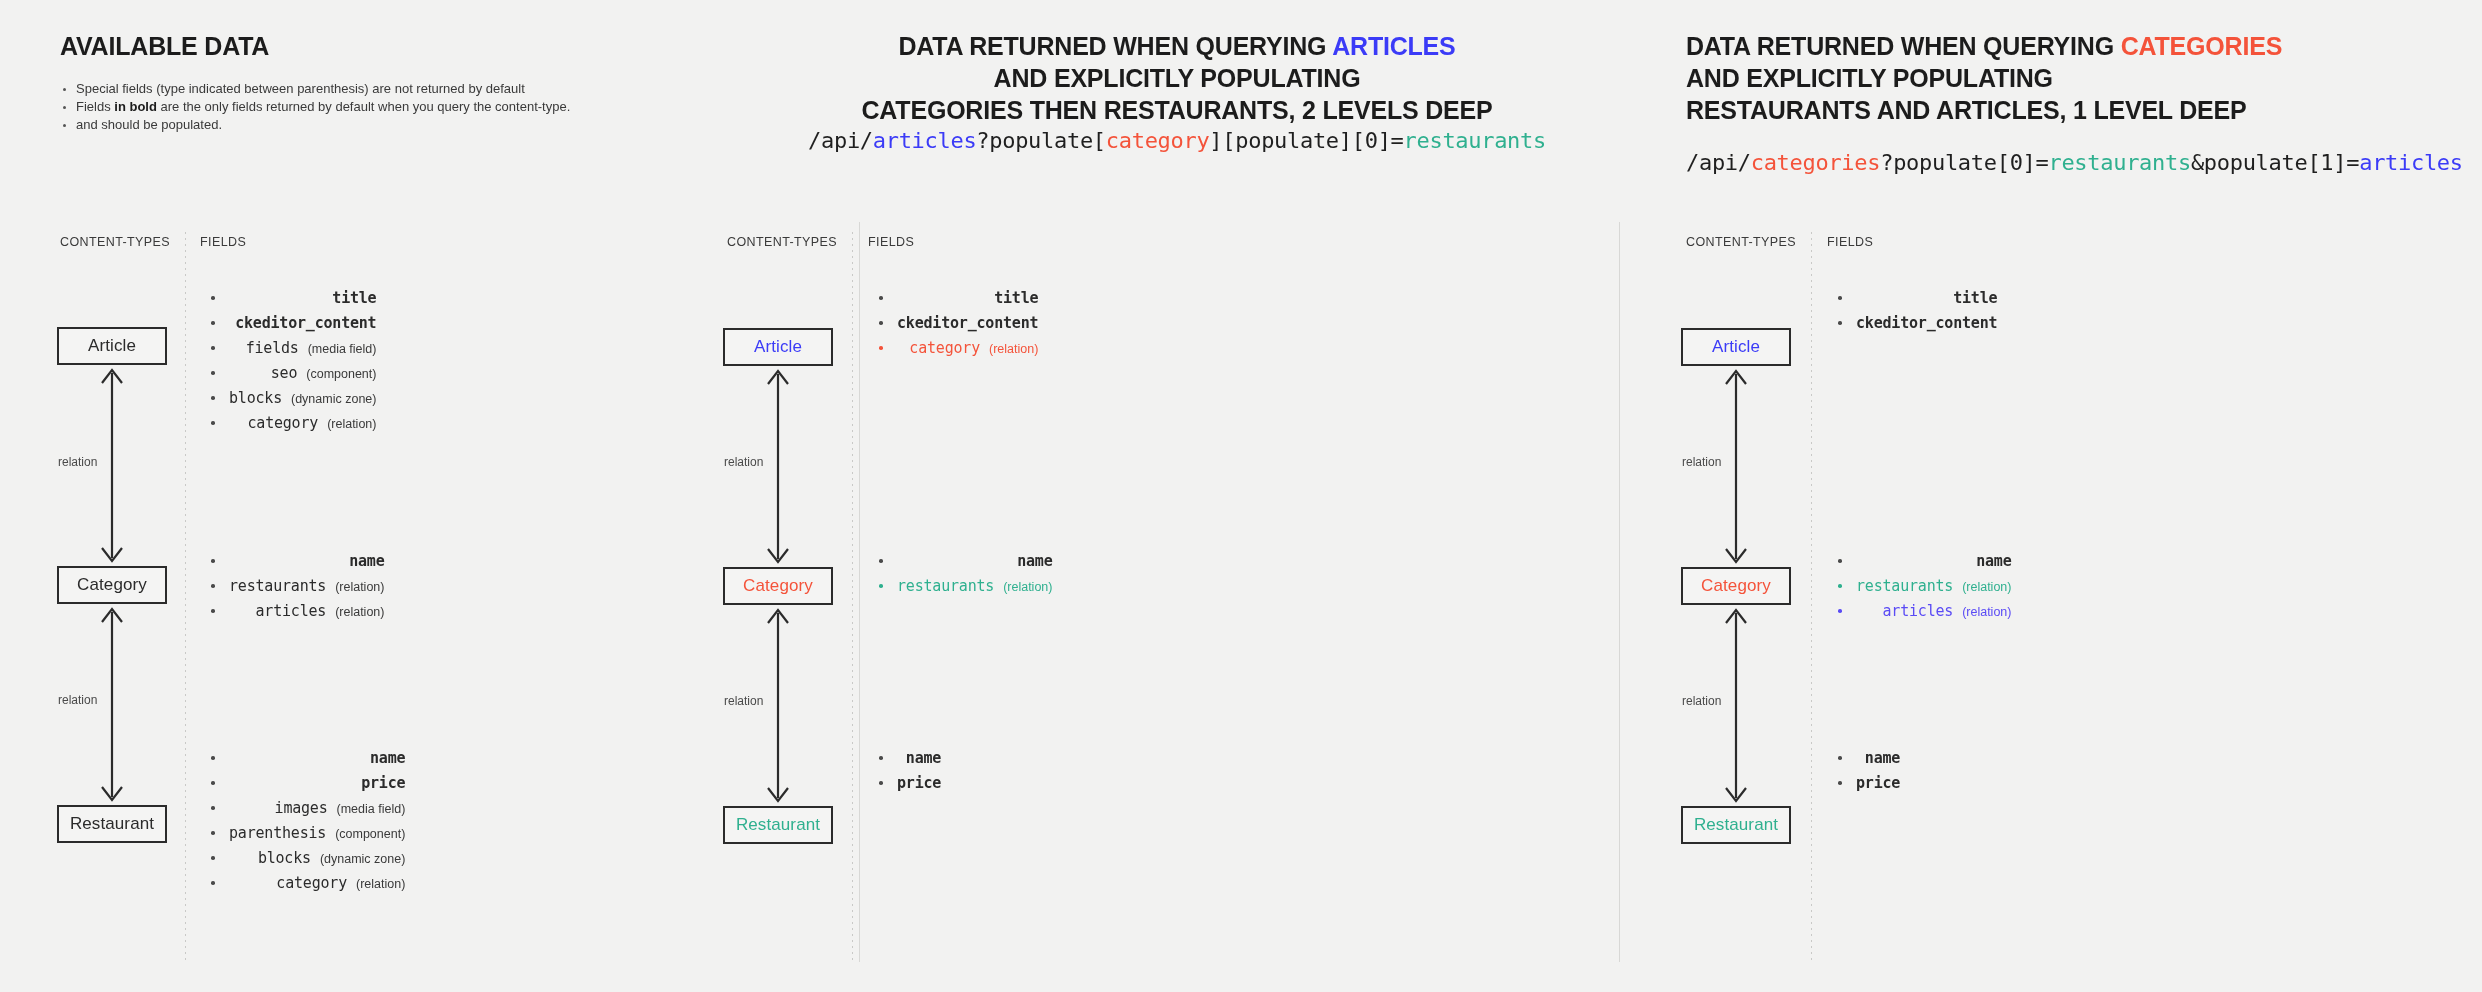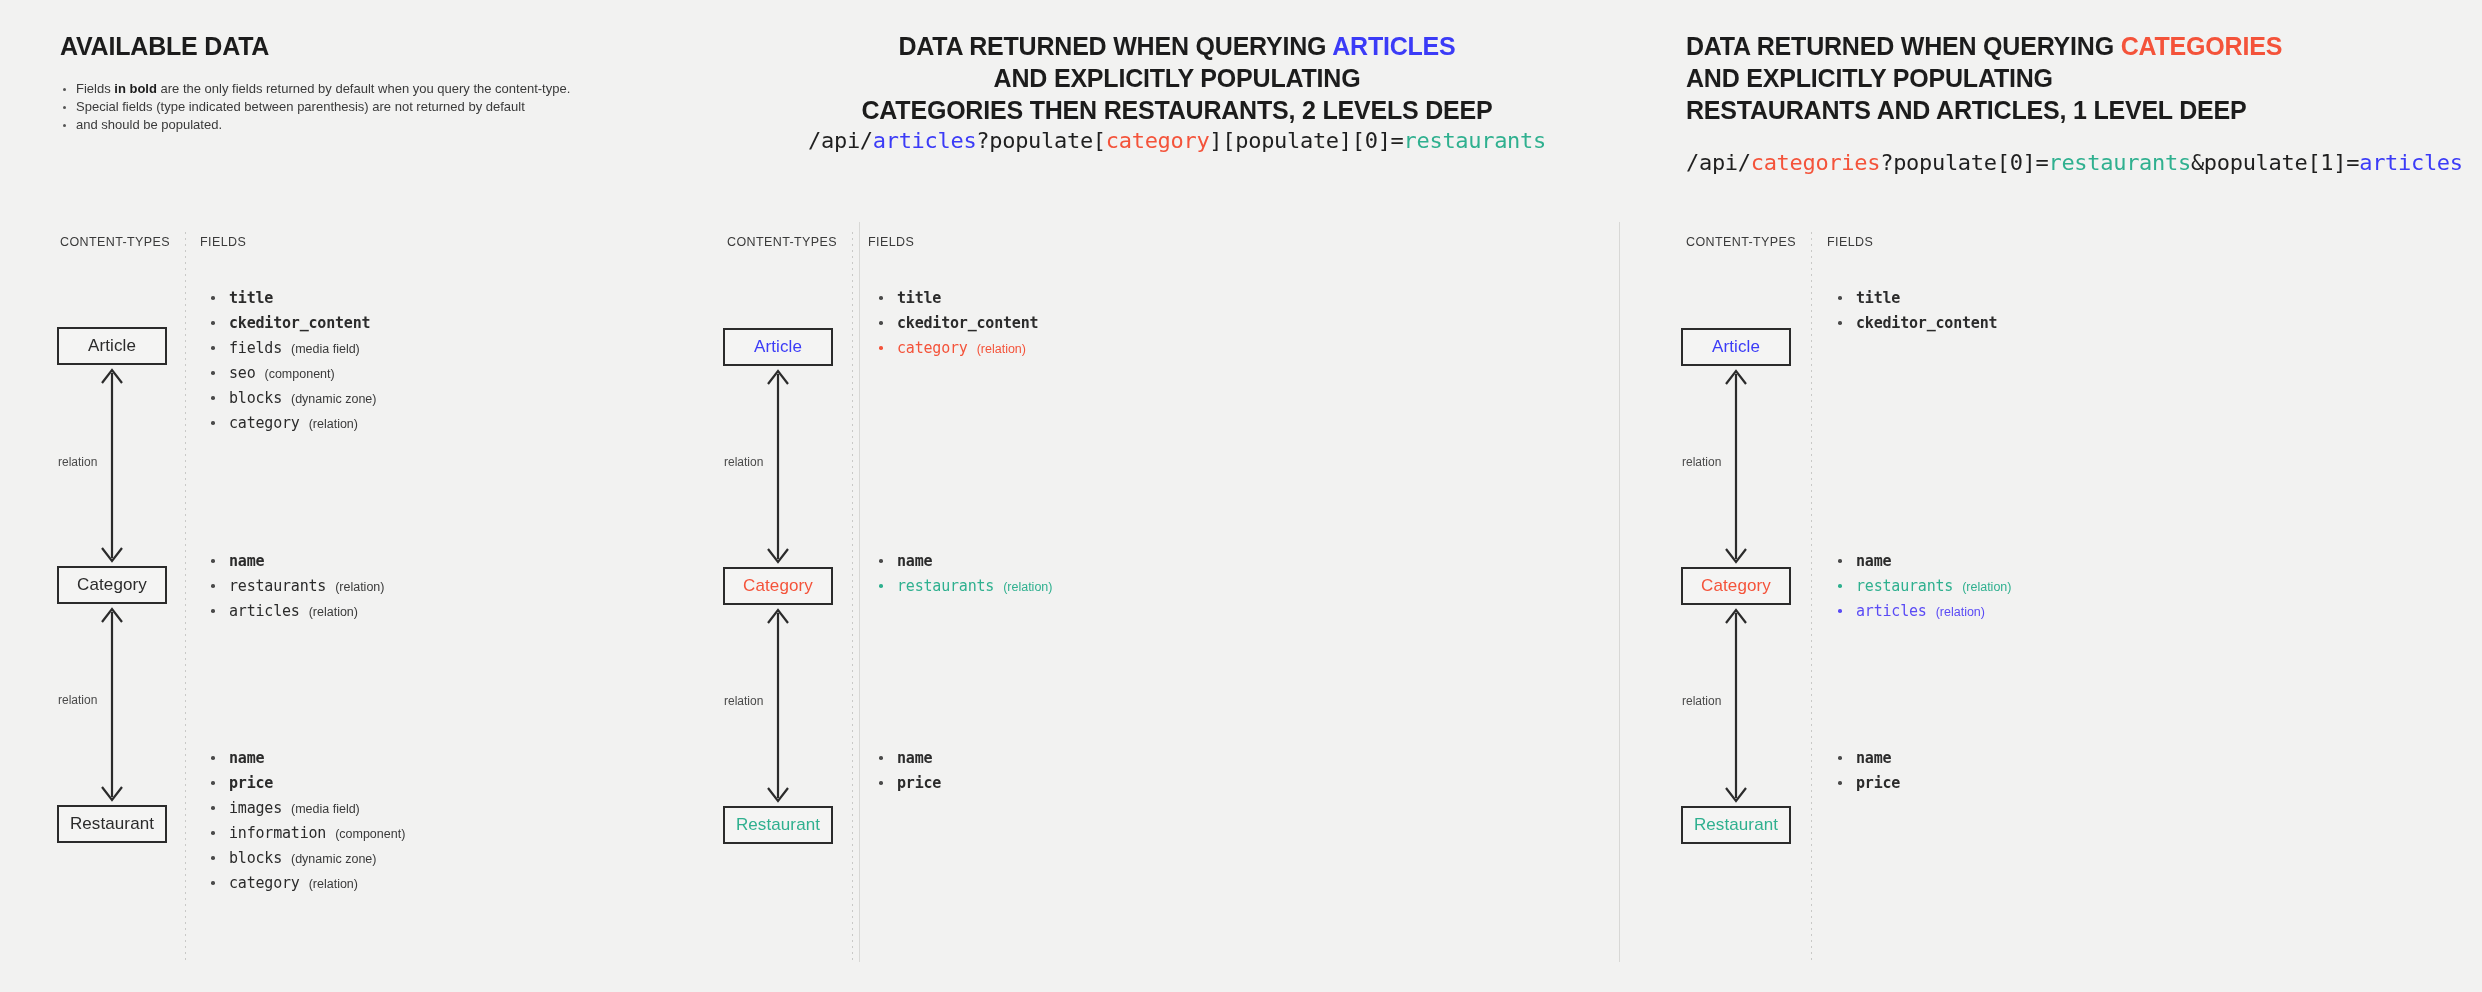--- a/index.html
+++ b/index.html
@@ -106,20 +106,21 @@
   }
 
   
   .field-group{position:absolute;}
   .field-row{
     position:relative;
     padding-left:24px;
     height:25px;
     line-height:25px;
     white-space:nowrap;
+    text-align:right;
   }
   .field-row .bul{
     position:absolute;left:6px;top:11px;
     width:3.5px;height:3.5px;border-radius:50%;
     background:#4a4a4a;
   }
   .field-row .fname{
     font-family:"DejaVu Sans Mono","Liberation Mono",monospace;
     font-size:15px;
     color:#2b2b2b;
@@ -143,22 +144,22 @@
 <body>
 
 <div class="panel-sep" id="sep-a"></div>
 <div class="panel-sep" id="sep-b"></div>
 
 <div class="panel" id="panel-1">
 
   <div class="head-block">
     <div class="panel-title">AVAILABLE DATA</div>
     <ul class="bullets">
+      <li style="padding-bottom:0"><span>Special fields (type indicated between parenthesis) are not returned by default</span></li>
       <li><span>Fields </span><b>in bold</b><span> are the only fields returned by default when you query the content-type.</span></li>
-      <li style="padding-bottom:0"><span>Special fields (type indicated between parenthesis) are not returned by default</span></li>
       <li style="padding-left:16px"><span style="position:relative">and should be populated.</span></li>
     </ul>
   </div>
 
   <div class="col-label" style="left:60px;top:235px;">CONTENT-TYPES</div>
   <div class="col-label" style="left:200px;top:235px;">FIELDS</div>
 
   <div class="dotted-div" style="left:185px;"></div>
 
   <div class="node-box" style="left:57px;top:327px;">Article</div>
@@ -195,21 +196,21 @@
   <div class="field-group" style="left:205px;top:548px;">
     <div class="field-row bold"><span class="bul"></span><span class="fname">name</span></div>
     <div class="field-row"><span class="bul"></span><span class="fname">restaurants</span><span class="ftype">(relation)</span></div>
     <div class="field-row"><span class="bul"></span><span class="fname">articles</span><span class="ftype">(relation)</span></div>
   </div>
 
   <div class="field-group" style="left:205px;top:745px;">
     <div class="field-row bold"><span class="bul"></span><span class="fname">name</span></div>
     <div class="field-row bold"><span class="bul"></span><span class="fname">price</span></div>
     <div class="field-row"><span class="bul"></span><span class="fname">images</span><span class="ftype">(media field)</span></div>
-    <div class="field-row"><span class="bul"></span><span class="fname">information</span><span class="ftype">(component)</span></div>
+    <div class="field-row"><span class="bul"></span><span class="fname">parenthesis</span><span class="ftype">(component)</span></div>
     <div class="field-row"><span class="bul"></span><span class="fname">blocks</span><span class="ftype">(dynamic zone)</span></div>
     <div class="field-row"><span class="bul"></span><span class="fname">category</span><span class="ftype">(relation)</span></div>
   </div>
 </div>
 
 <div class="panel" id="panel-2">
 
   <div class="head-block" style="left:-133px;width:900px;text-align:center;">
     <div class="panel-title">
       <span>DATA RETURNED WHEN QUERYING </span><span class="accent-blue">ARTICLES</span>

